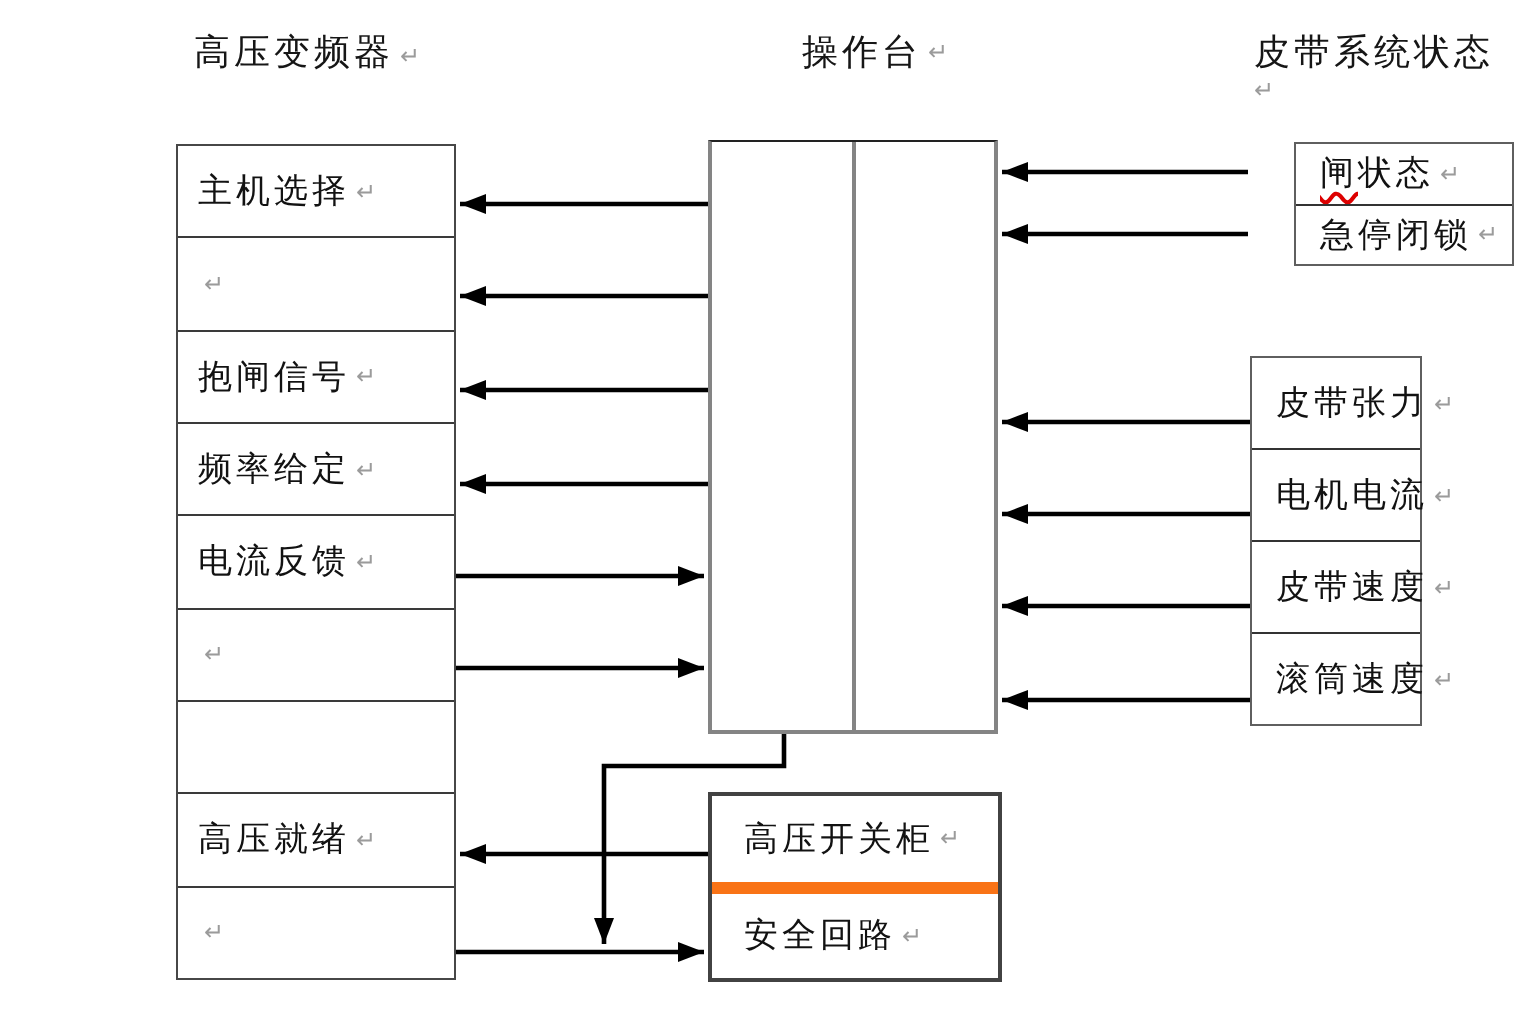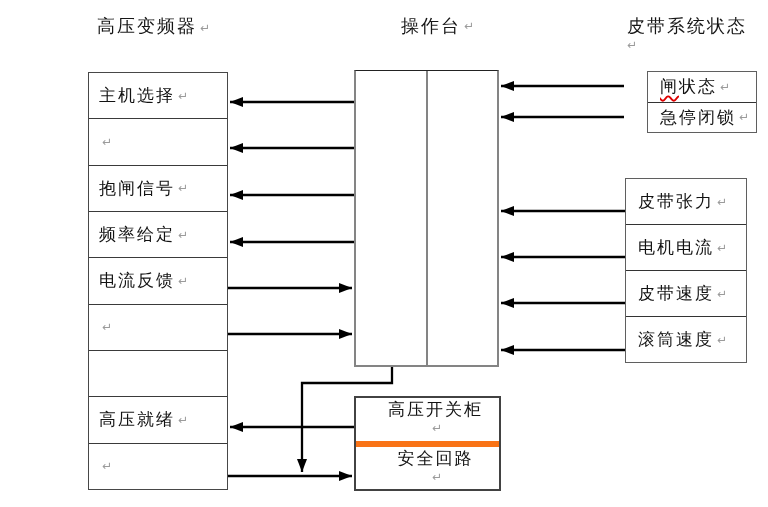--- a/index.html
+++ b/index.html
@@ -26,26 +26,26 @@
   #left-panel{left:88px;top:72px;width:140px;height:418px;border:1px solid #474747;}
   #left-panel .cell + .cell{border-top:1px solid #3a3a3a;}
   
   #console{left:354px;top:70px;width:145px;height:297px;border:2px solid #848484;border-top:1px solid #222;}
   #console-divider{position:absolute;top:0;bottom:0;left:70px;width:2px;background:#848484;}
   
   #right-top-panel{left:624px;top:71px;width:110px;height:62px;border:1px solid #5f5f5f;margin-left:23px;}
   #right-top-panel .cell{padding-left:12px;}
   #right-top-panel .cell + .cell{border-top:1px solid #333;}
   
-  #right-bottom-panel{left:625px;top:178px;width:122px;height:185px;border:1px solid #5f5f5f;}
+  #right-bottom-panel{left:625px;top:178px;width:86px;height:185px;border:1px solid #5f5f5f;}
   #right-bottom-panel .cell{padding-left:12px;}
   #right-bottom-panel .cell + .cell{border-top:1px solid #333;}
   
   #bottom-panel{left:354px;top:396px;width:147px;height:95px;border:2px solid #424242;}
-  #bottom-panel .cell{padding-left:16px;flex-direction:column;}
+  #bottom-panel .cell{padding-left:16px;}
   #bottom-panel .cell + .cell{border-top:6px solid #f97316;}
   .mis{
     text-decoration-line:underline;
     text-decoration-style:wavy;
     text-decoration-color:#dd0000;
     text-decoration-thickness:2px;
     text-underline-offset:3px;
   }
   #arrows{position:absolute;left:0;top:0;pointer-events:none;}
   #arrows line,#arrows polyline{stroke:#000;stroke-width:2.3;fill:none;}

